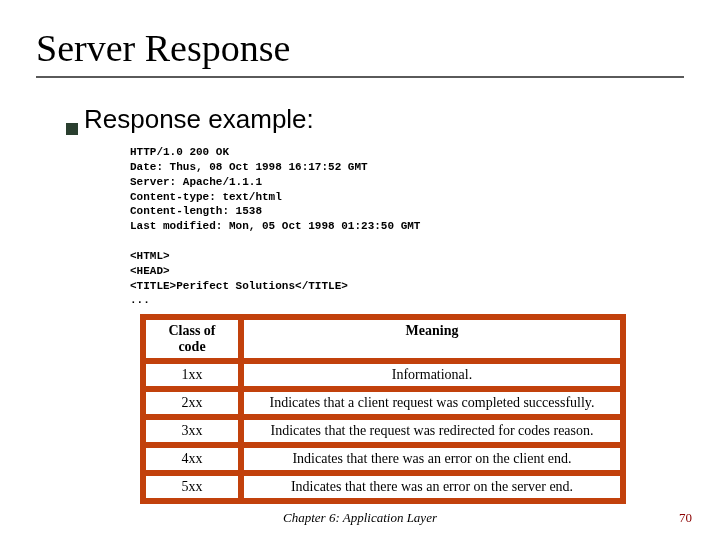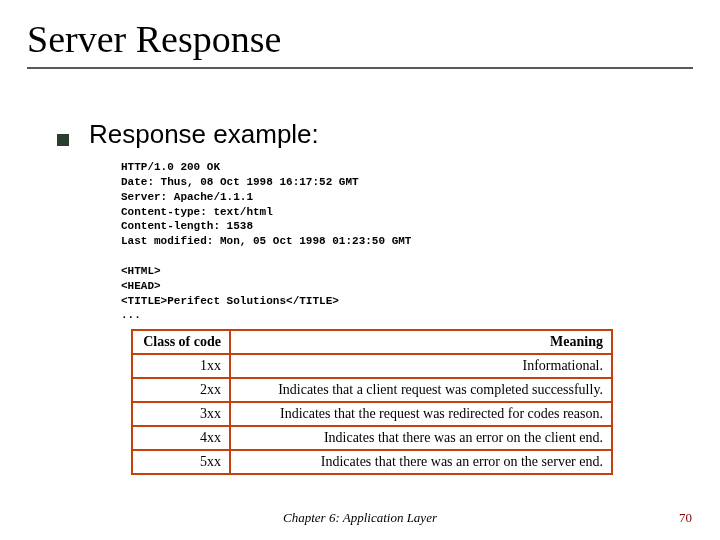--- a/index.html
+++ b/index.html
@@ -1,28 +1,28 @@
 <!DOCTYPE html>
 <html><head>
 <meta charset="utf-8">
 <style>
   * { box-sizing: border-box; margin: 0; padding: 0; }
   html, body { width: 720px; height: 540px; background: #fff; font-family: "Times New Roman", Times, serif; position: relative; }
-  .slide { width: 720px; height: 540px; position: relative; padding: 7px; }
+  .slide { width: 720px; height: 540px; position: relative; padding: 16px; }
   .title-wrap { padding: 10px 20px 0 20px; }
   .title { font-size: 38px; font-weight: normal; color: #000; }
   .hr { border: none; border-top: 2px solid #5a5a5a; margin: 6px 20px 0 20px; }
   .body { padding: 26px 50px 0 50px; }
-  .bullet-row { display: flex; align-items: center; gap: 20px; margin-bottom: 10px; margin-top: 24px; }
+  .bullet-row { display: flex; align-items: flex-end; gap: 6px; margin-bottom: 10px; }
   .bullet-sq { width: 12px; height: 12px; background: #2a3f2f; flex: 0 0 auto; margin-top: 10px; }
   .bullet-text { font-family: Arial, Helvetica, sans-serif; font-size: 26px; color: #000; }
   .raw-block { font-family: "Courier New", Courier, monospace; font-size: 11px; font-weight: bold; line-height: 1.35; color: #000; white-space: pre; margin: 6px 0 0 64px; }
   .table-wrap { margin: 6px 0 0 74px; }
   table.codes { border-collapse: collapse; font-family: "Times New Roman", Times, serif; font-size: 14px; color: #000; }
-  table.codes th, table.codes td { border: 2px solid #c2410c; padding: 3px 8px; text-align: right; vertical-align: top; }
+  table.codes th, table.codes td { border: 6px solid #c2410c; padding: 3px 8px; text-align: center; vertical-align: top; }
   table.codes th { font-weight: bold; }
   table.codes th.col-class { width: 98px; }
   table.codes th.col-meaning { width: 382px; }
   .footer { position: absolute; bottom: 14px; left: 0; width: 100%; display: flex; justify-content: center; font-family: Garamond, "Times New Roman", serif; font-size: 13px; color: #000; font-style: italic; }
   .pagenum { position: absolute; bottom: 14px; right: 28px; font-family: Garamond, "Times New Roman", serif; font-size: 13px; color: #8b0000; }
 </style>
 </head>
 <body>
 
 <div class="slide">

